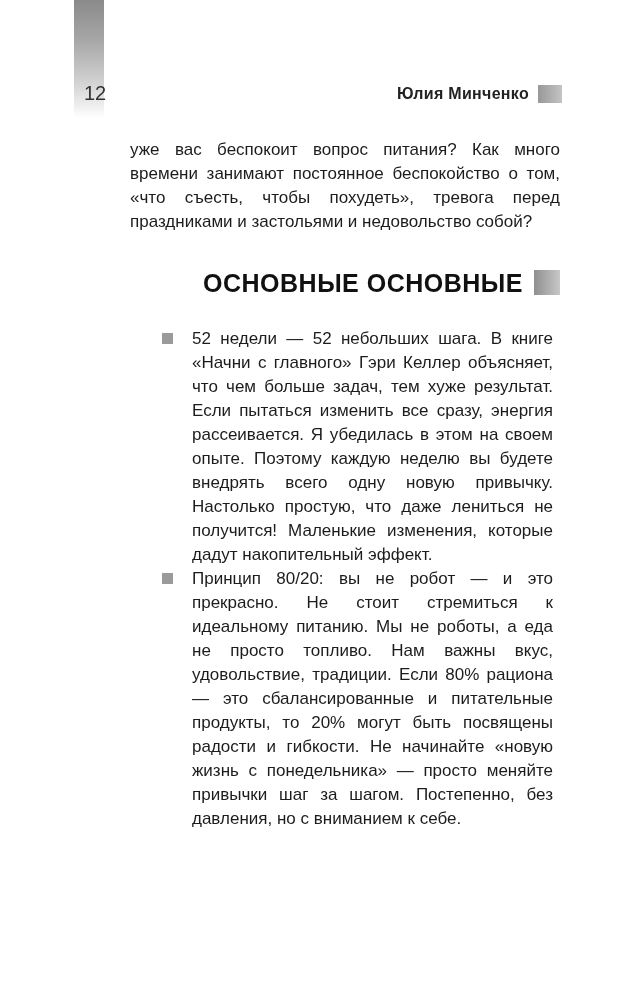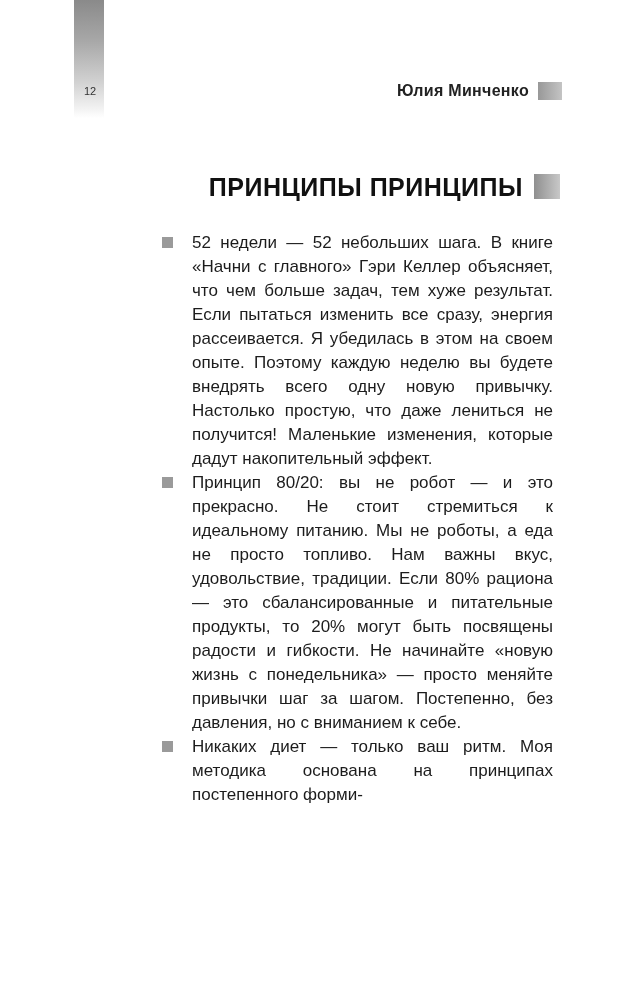--- a/index.html
+++ b/index.html
@@ -25,21 +25,21 @@
   }
   .header {
     position: absolute;
     left: 84px;
     right: 82px;
     top: 82px;
     display: flex;
     align-items: center;
   }
   .page-num {
-    font-size: 11px;
+    font-size: 20px;
     color: #333333;
   }
   .author {
     margin-left: auto;
     font-weight: bold;
     font-size: 16px;
     color: #222222;
     letter-spacing: 0.3px;
   }
   .author-square {
@@ -109,33 +109,30 @@
 
 <div class="top-strip"></div>
 
 <div class="header">
   <span class="page-num">12</span>
   <span class="author">Юлия Минченко</span>
   <span class="author-square"></span>
 </div>
 
 <div class="content">
+  <p>уже вас беспокоит вопрос питания? Как много времени занимают постоянное беспокойство о том, «что съесть, чтобы похудеть», тревога перед праздниками и застольями и недовольство собой?</p>
 
   <div class="section-heading">
-    <span class="section-title">ПРИНЦИПЫ ПРИНЦИПЫ</span>
+    <span class="section-title">ОСНОВНЫЕ ОСНОВНЫЕ</span>
     <span class="heading-square"></span>
   </div>
 
   <ul class="principles">
     <li>
       <span class="bullet-square"></span>
       <span>52 недели — 52 небольших шага. В книге «Начни с главного» Гэри Келлер объясняет, что чем больше задач, тем хуже результат. Если пытаться изменить все сразу, энергия рассеивается. Я убедилась в этом на своем опыте. Поэтому каждую неделю вы будете внедрять всего одну новую привычку. Настолько простую, что даже лениться не получится! Маленькие изменения, которые дадут накопительный эффект.</span>
     </li>
     <li>
       <span class="bullet-square"></span>
       <span>Принцип 80/20: вы не робот — и это прекрасно. Не стоит стремиться к идеальному питанию. Мы не роботы, а еда не просто топливо. Нам важны вкус, удовольствие, традиции. Если 80% рациона — это сбалансированные и питательные продукты, то 20% могут быть посвящены радости и гибкости. Не начинайте «новую жизнь с понедельника» — просто меняйте привычки шаг за шагом. Постепенно, без давления, но с вниманием к себе.</span>
     </li>
-    <li>
-      <span class="bullet-square"></span>
-      <span>Никаких диет — только ваш ритм. Моя методика основана на принципах постепенного форми-</span>
-    </li>
   </ul>
 </div>
 
 </body></html>

